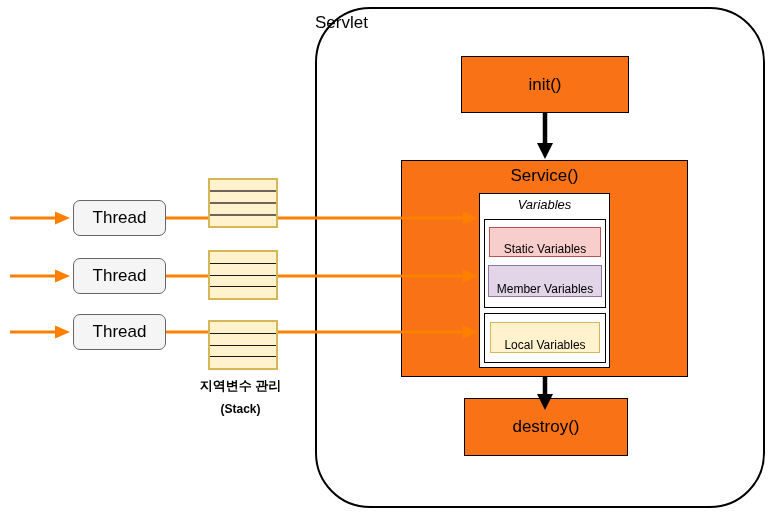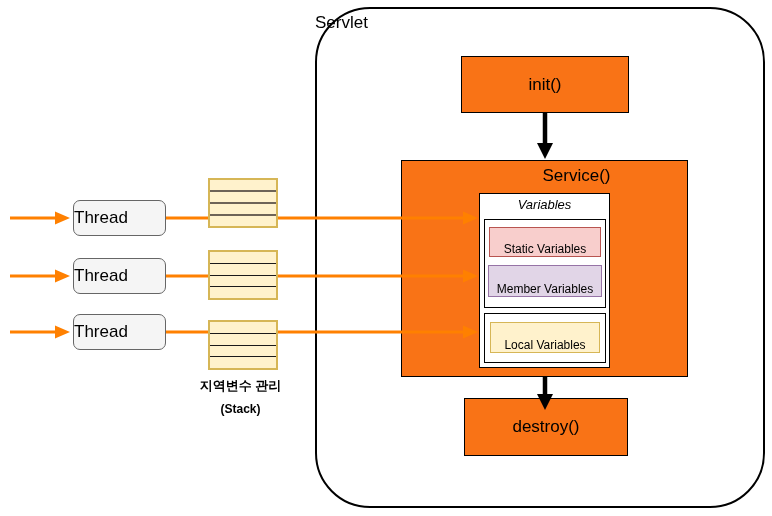--- a/index.html
+++ b/index.html
@@ -17,21 +17,21 @@
     font-size:17px;line-height:20px;
   }
   
   .box{
     position:absolute;border:1.7px solid #000;background:#f97316;
     display:flex;align-items:center;justify-content:center;
     font-size:17px;box-sizing:border-box;
   }
   .init-box{left:461px;top:56px;width:168px;height:57px;}
   .service-box{left:401px;top:160px;width:287px;height:217px;justify-content:flex-start;align-items:flex-start;}
-  .service-label{position:absolute;left:401px;top:166px;width:287px;text-align:center;font-size:17px;padding-left:32px;}
+  .service-label{position:absolute;left:401px;top:166px;width:287px;text-align:center;font-size:17px;}
   .destroy-box{left:464px;top:398px;width:164px;height:58px;}
   
   .variables-box{
     position:absolute;left:479px;top:193px;width:131px;height:175px;
     border:1.7px solid #000;background:#fff;box-sizing:border-box;z-index:7;
   }
   .variables-label{position:absolute;left:479px;top:197px;width:131px;text-align:center;font-size:13px;z-index:8;font-style:italic;}
   .group-box{position:absolute;border:1.6px solid #000;background:#fff;box-sizing:border-box;z-index:8;}
   .group-upper{left:484px;top:219px;width:122px;height:89px;}
   .group-lower{left:484px;top:313px;width:122px;height:50px;}
@@ -39,21 +39,21 @@
     position:absolute;display:flex;align-items:flex-end;justify-content:center;
     font-size:12px;box-sizing:border-box;z-index:9;white-space:nowrap;
   }
   .chip-static{left:489px;top:227px;width:112px;height:30px;background:#F8CECC;border:1.5px solid #B85450;}
   .chip-member{left:488px;top:265px;width:114px;height:32px;background:#E1D5E7;border:1.5px solid #9673A6;}
   .chip-local{left:490px;top:322px;width:110px;height:31px;background:#FFF2CC;border:1.5px solid #D6B656;}
   
   .thread{
     position:absolute;left:73px;width:93px;height:36px;border-radius:7px;
     background:#F5F5F5;border:1.5px solid #666666;box-sizing:border-box;
-    display:flex;align-items:center;justify-content:flex-start;font-size:17px;z-index:4;
+    display:flex;align-items:center;justify-content:center;font-size:17px;z-index:4;
   }
   .thread-1{top:200px;}.thread-2{top:258px;}.thread-3{top:314px;}
   
   .stack{
     position:absolute;left:208px;width:70px;height:50px;
     background:#FFF2CC;border:2px solid #D6B656;box-sizing:border-box;
     display:flex;flex-direction:column;z-index:6;
   }
   .stack-1{top:178px;}.stack-2{top:250px;}.stack-3{top:320px;}
   .stack span{flex:1;}

